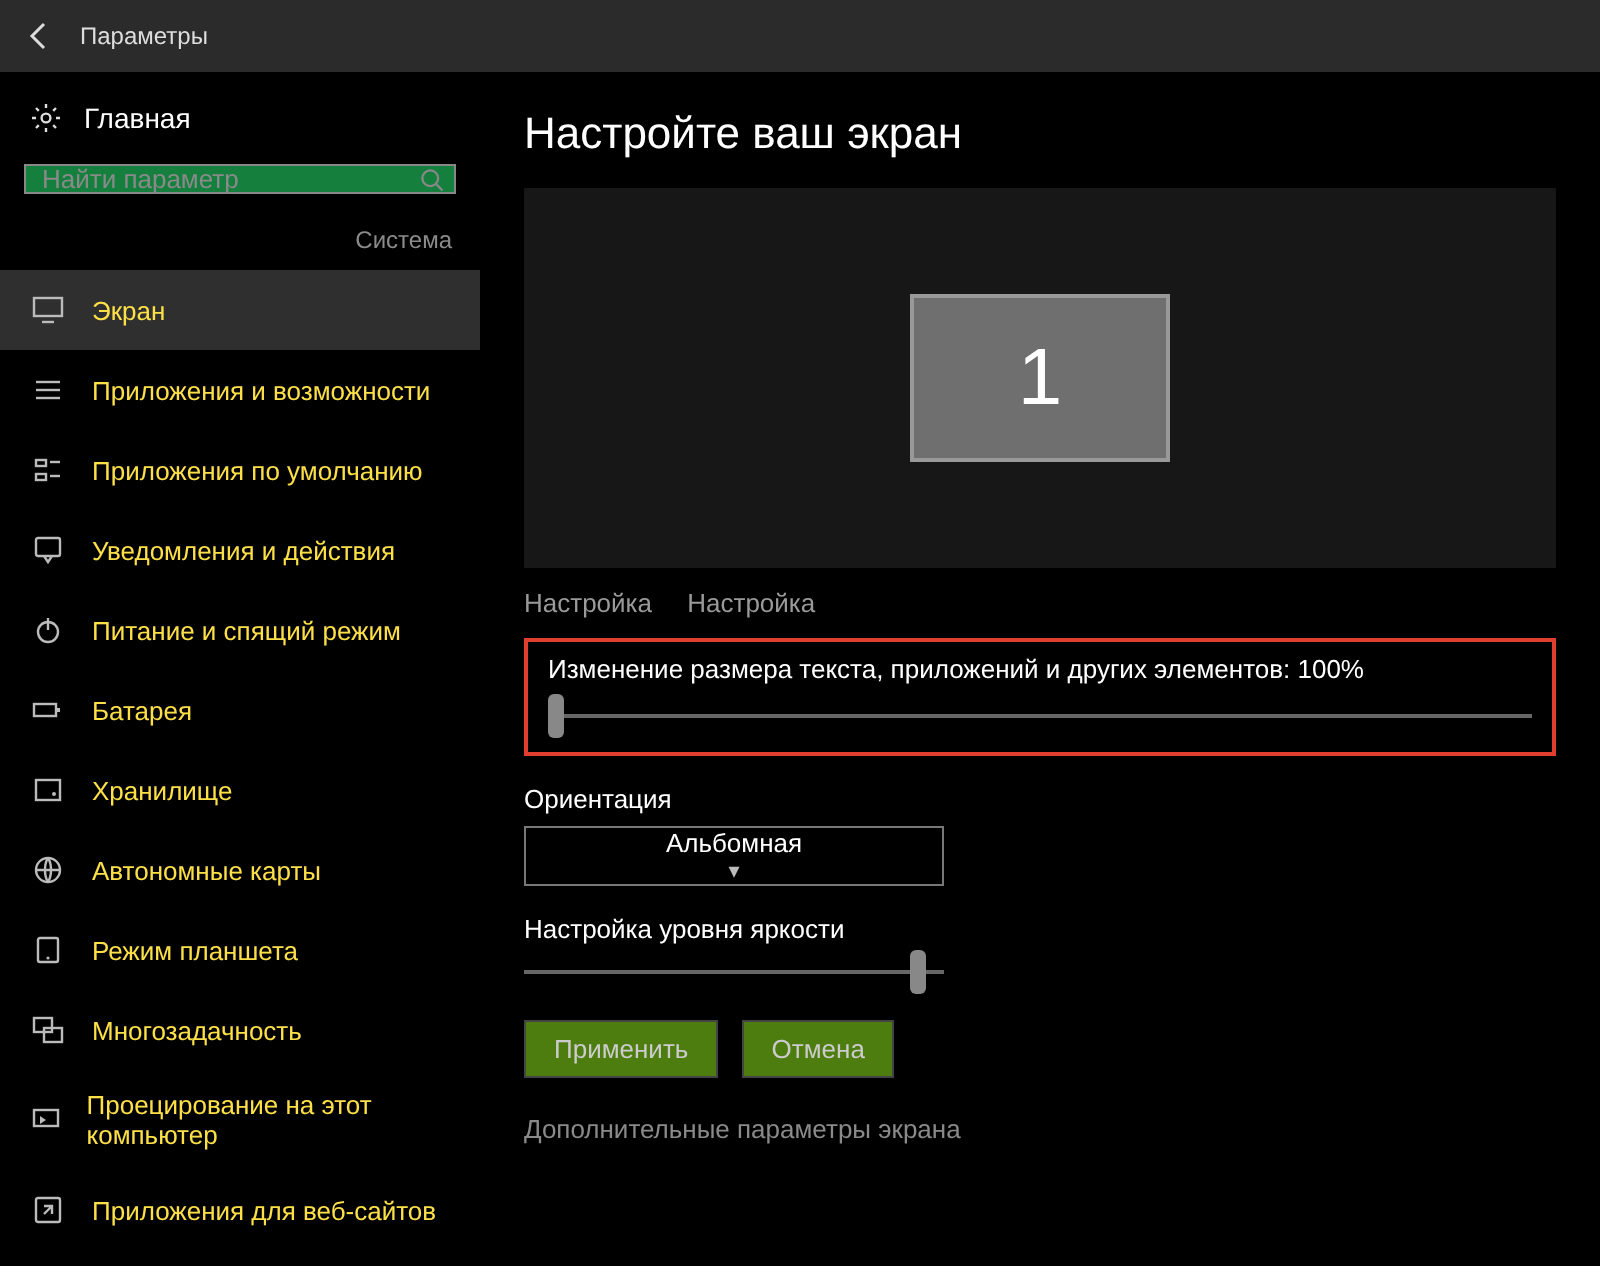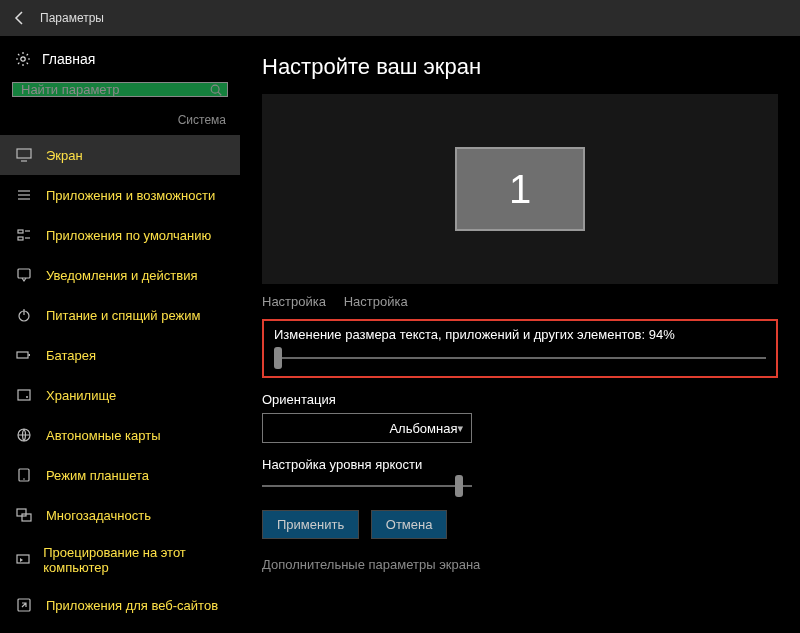--- a/index.html
+++ b/index.html
@@ -41,28 +41,28 @@
 
   .highlight-box { border: 2px solid #e03e2f; padding: 6px 10px 10px 10px; margin-top: 10px; }
   .highlight-box .scale-label { font-size: 13px; margin-bottom: 8px; }
 
   .slider-track { position: relative; height: 16px; display:flex; align-items:center; }
   .slider-line { flex: 1; height: 2px; background: #666; }
   .slider-thumb { position: absolute; width: 8px; height: 22px; background: #888; border-radius: 3px; top: -3px; }
 
   .section-label { font-size: 13px; margin-top: 14px; margin-bottom: 6px; }
 
-  .dropdown { width: 210px; height: 30px; border: 1px solid #777; background: #000; display:flex; align-items:center; justify-content:flex-end; padding: 0 8px; cursor:pointer; }
+  .dropdown { width: 210px; height: 30px; border: 1px solid #777; background: #000; display:flex; align-items:center; justify-content:space-between; padding: 0 8px; cursor:pointer;flex-direction:column; }
   .dropdown .dd-label { font-size: 13px; }
   .dropdown .dd-chevron { font-size: 11px; color:#bbb; }
 
   .brightness-wrap { margin-top: 6px; width: 210px; }
 
   .btn-row { margin-top: 16px; }
-  .btn { display:inline-block; background: #0c4a6e; color: #ccc; border: 1px solid #444; padding: 6px 14px; margin-right: 8px; cursor:pointer; font-size: 13px; }
+  .btn { display:inline-block; background: #4d7c0f; color: #ccc; border: 1px solid #444; padding: 6px 14px; margin-right: 8px; cursor:pointer; font-size: 13px; }
 
   .extra-link { color: #8a8a8a; font-size: 13px; margin-top: 18px; }
 
   svg { display:block; }
 </style>
 </head>
 <body>
 
 <div class="titlebar">
   <div class="back">
@@ -221,21 +221,21 @@
         <span>1</span>
       </div>
     </div>
 
     <div class="display-actions">
       <span>Настройка</span>
       <span>Настройка</span>
     </div>
 
     <div class="highlight-box">
-      <div class="scale-label">Изменение размера текста, приложений и других элементов: 94%</div>
+      <div class="scale-label">Изменение размера текста, приложений и других элементов: 100%</div>
       <div class="slider-track">
         <div class="slider-line"></div>
         <div class="slider-thumb" id="scale-thumb" style="left: 0%;"></div>
       </div>
     </div>
 
     <div class="section-label">Ориентация</div>
     <div class="dropdown">
       <span class="dd-label">Альбомная</span>
       <span class="dd-chevron">▾</span>

